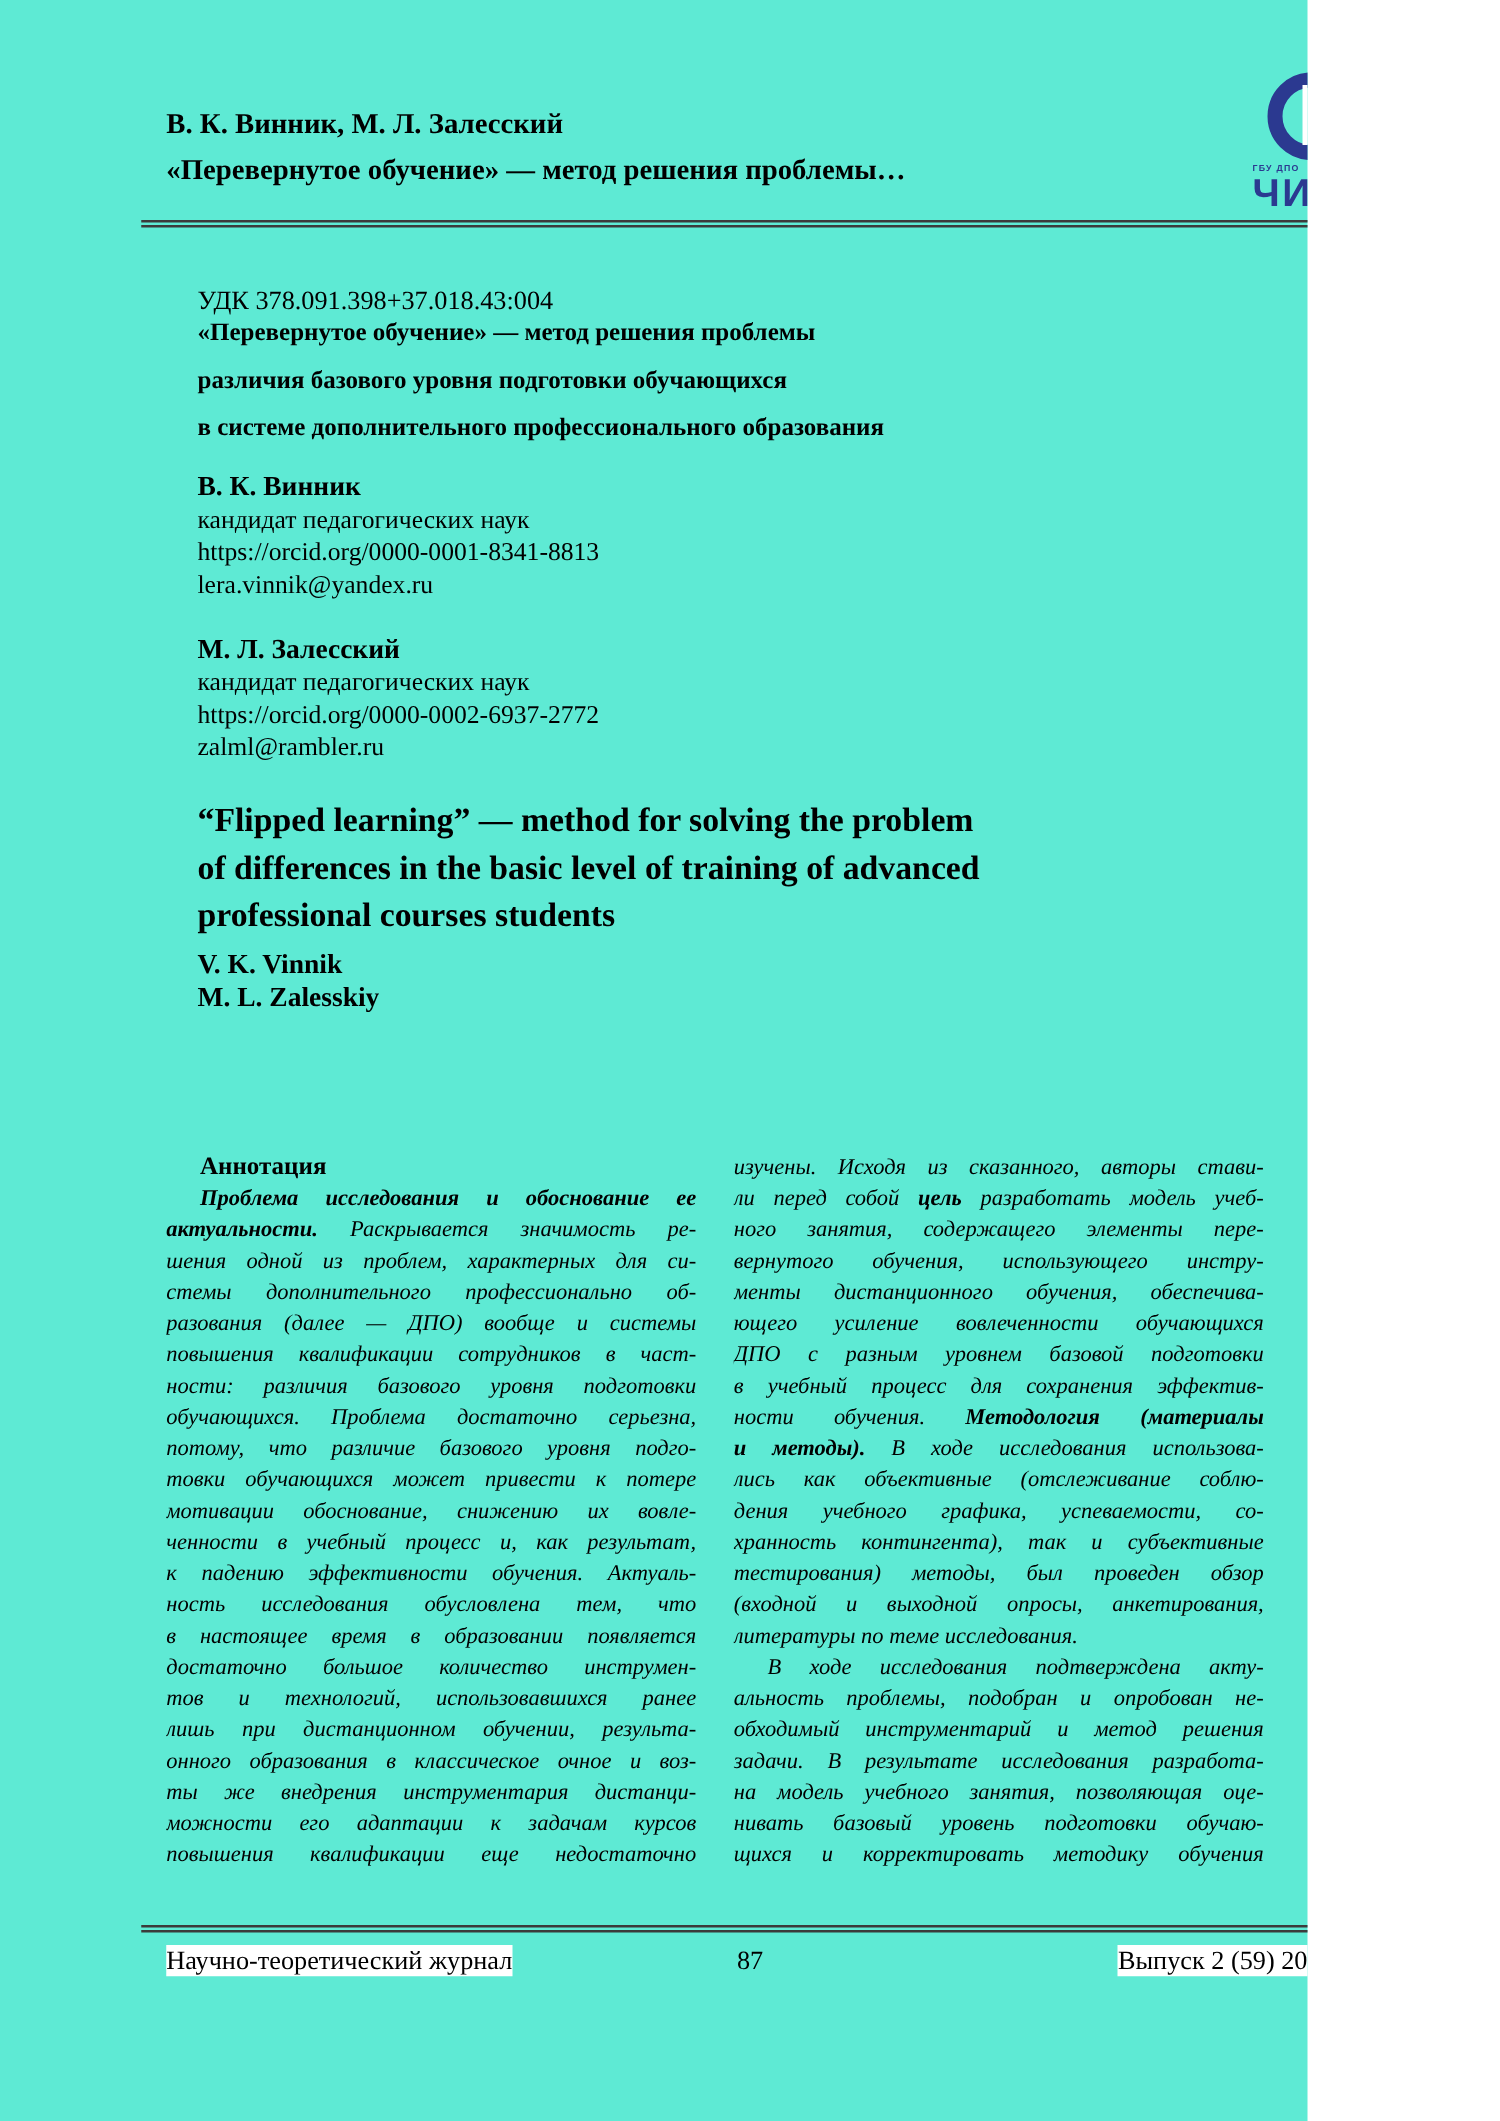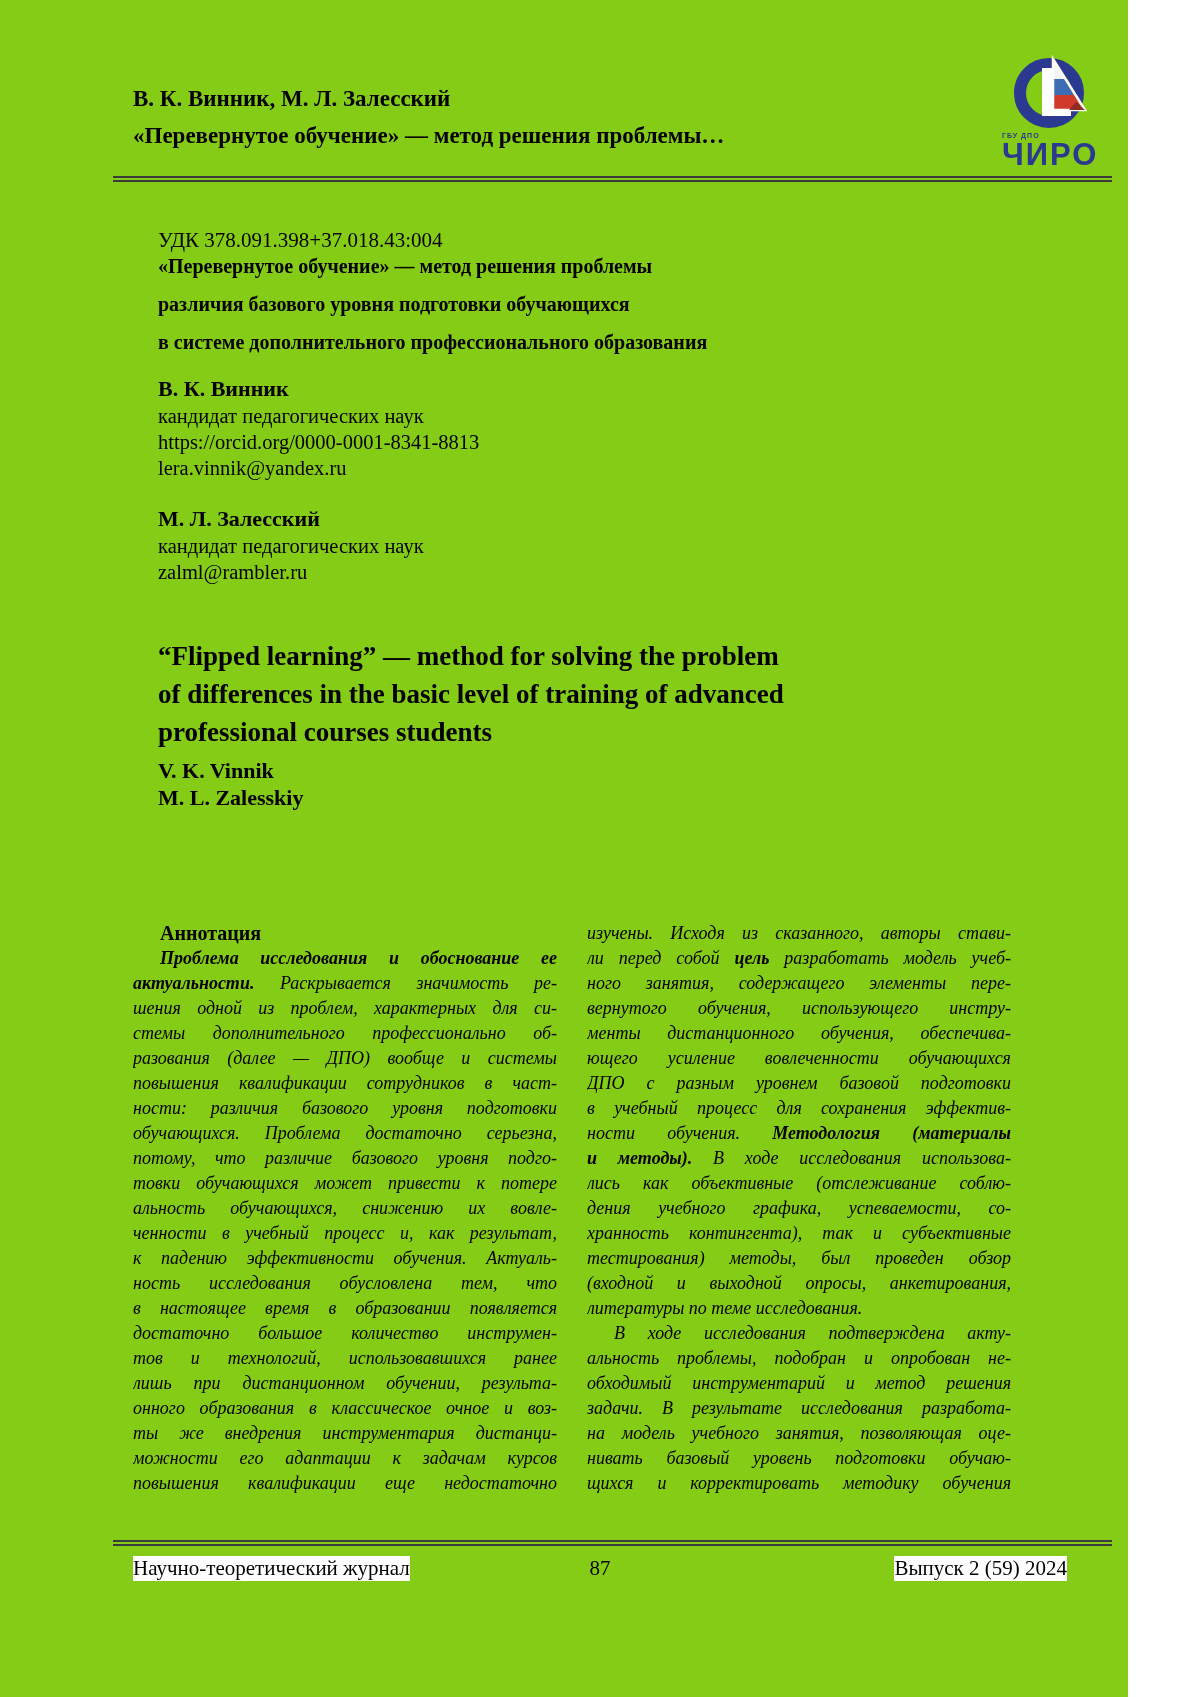--- a/index.html
+++ b/index.html
@@ -1,17 +1,17 @@
 <!DOCTYPE html>
 <html lang="ru"><head>
 <meta charset="utf-8">
 <style>
   html,body { margin:0; padding:0; background:#ffffff; }
   .page {
-    position:relative; width:1128px; height:1697px; background:#84cc16;
+    position:relative; width:1046px; height:1697px; background:#5eead4;
     font-family:"Liberation Serif", serif; color:#000; overflow:hidden;
   }
   
   .running-head { position:absolute; left:133px; top:80px; font-weight:bold; font-size:23px; line-height:37px; }
   
   .logo { position:absolute; left:1002px; top:52px; width:100px; text-align:left; color:#2b3990; }
   .logo svg { display:block; margin:0 auto; }
   .logo-small { font-size:7px; font-weight:bold; letter-spacing:1px; margin-top:0px;
                 font-family:"Liberation Sans", sans-serif; color:#2b3990; }
   .logo-acronym { font-size:31px; font-weight:bold; letter-spacing:2px; line-height:1.05;
@@ -87,20 +87,21 @@
   <div class="author-block ab1">
     <div class="author-name">В. К. Винник</div>
     <div>кандидат педагогических наук</div>
     <div>https://orcid.org/0000-0001-8341-8813</div>
     <div>lera.vinnik@yandex.ru</div>
   </div>
 
   <div class="author-block ab2">
     <div class="author-name">М. Л. Залесский</div>
     <div>кандидат педагогических наук</div>
+    <div>https://orcid.org/0000-0002-6937-2772</div>
     <div>zalml@rambler.ru</div>
   </div>
 
   <div class="title-en">
     <div>“Flipped learning” — method for solving the problem</div>
     <div>of differences in the basic level of training of advanced</div>
     <div>professional courses students</div>
   </div>
 
   <div class="authors-en">
@@ -115,21 +116,21 @@
           <div class="abs-line indent"><span class="bi">Проблема исследования и обоснование ее</span></div>
           <div class="abs-line"><span class="bi">актуальности.</span><span> Раскрывается значимость ре-</span></div>
           <div class="abs-line"><span>шения одной из проблем, характерных для си-</span></div>
           <div class="abs-line"><span>стемы дополнительного профессионально об-</span></div>
           <div class="abs-line"><span>разования (далее — ДПО) вообще и системы</span></div>
           <div class="abs-line"><span>повышения квалификации сотрудников в част-</span></div>
           <div class="abs-line"><span>ности: различия базового уровня подготовки</span></div>
           <div class="abs-line"><span>обучающихся. Проблема достаточно серьезна,</span></div>
           <div class="abs-line"><span>потому, что различие базового уровня подго-</span></div>
           <div class="abs-line"><span>товки обучающихся может привести к потере</span></div>
-          <div class="abs-line"><span>альность обучающихся, снижению их вовле-</span></div>
+          <div class="abs-line"><span>мотивации обоснование, снижению их вовле-</span></div>
           <div class="abs-line"><span>ченности в учебный процесс и, как результат,</span></div>
           <div class="abs-line"><span>к падению эффективности обучения. Актуаль-</span></div>
           <div class="abs-line"><span>ность исследования обусловлена тем, что</span></div>
           <div class="abs-line"><span>в настоящее время в образовании появляется</span></div>
           <div class="abs-line"><span>достаточно большое количество инструмен-</span></div>
           <div class="abs-line"><span>тов и технологий, использовавшихся ранее</span></div>
           <div class="abs-line"><span>лишь при дистанционном обучении, результа-</span></div>
           <div class="abs-line"><span>онного образования в классическое очное и воз-</span></div>
           <div class="abs-line"><span>ты же внедрения инструментария дистанци-</span></div>
           <div class="abs-line"><span>можности его адаптации к задачам курсов</span></div>

